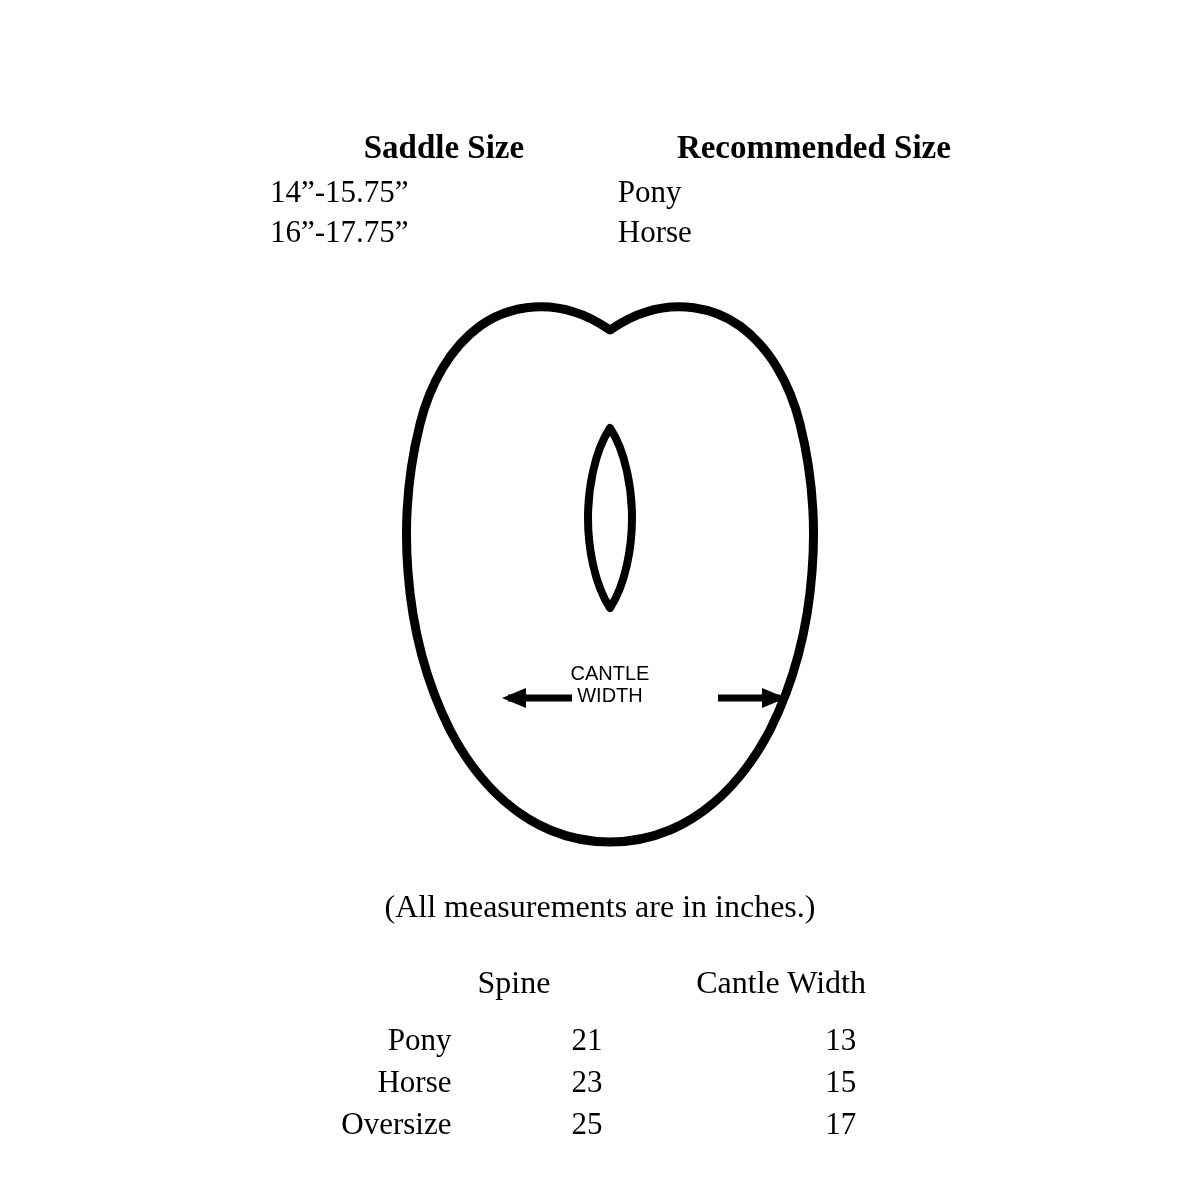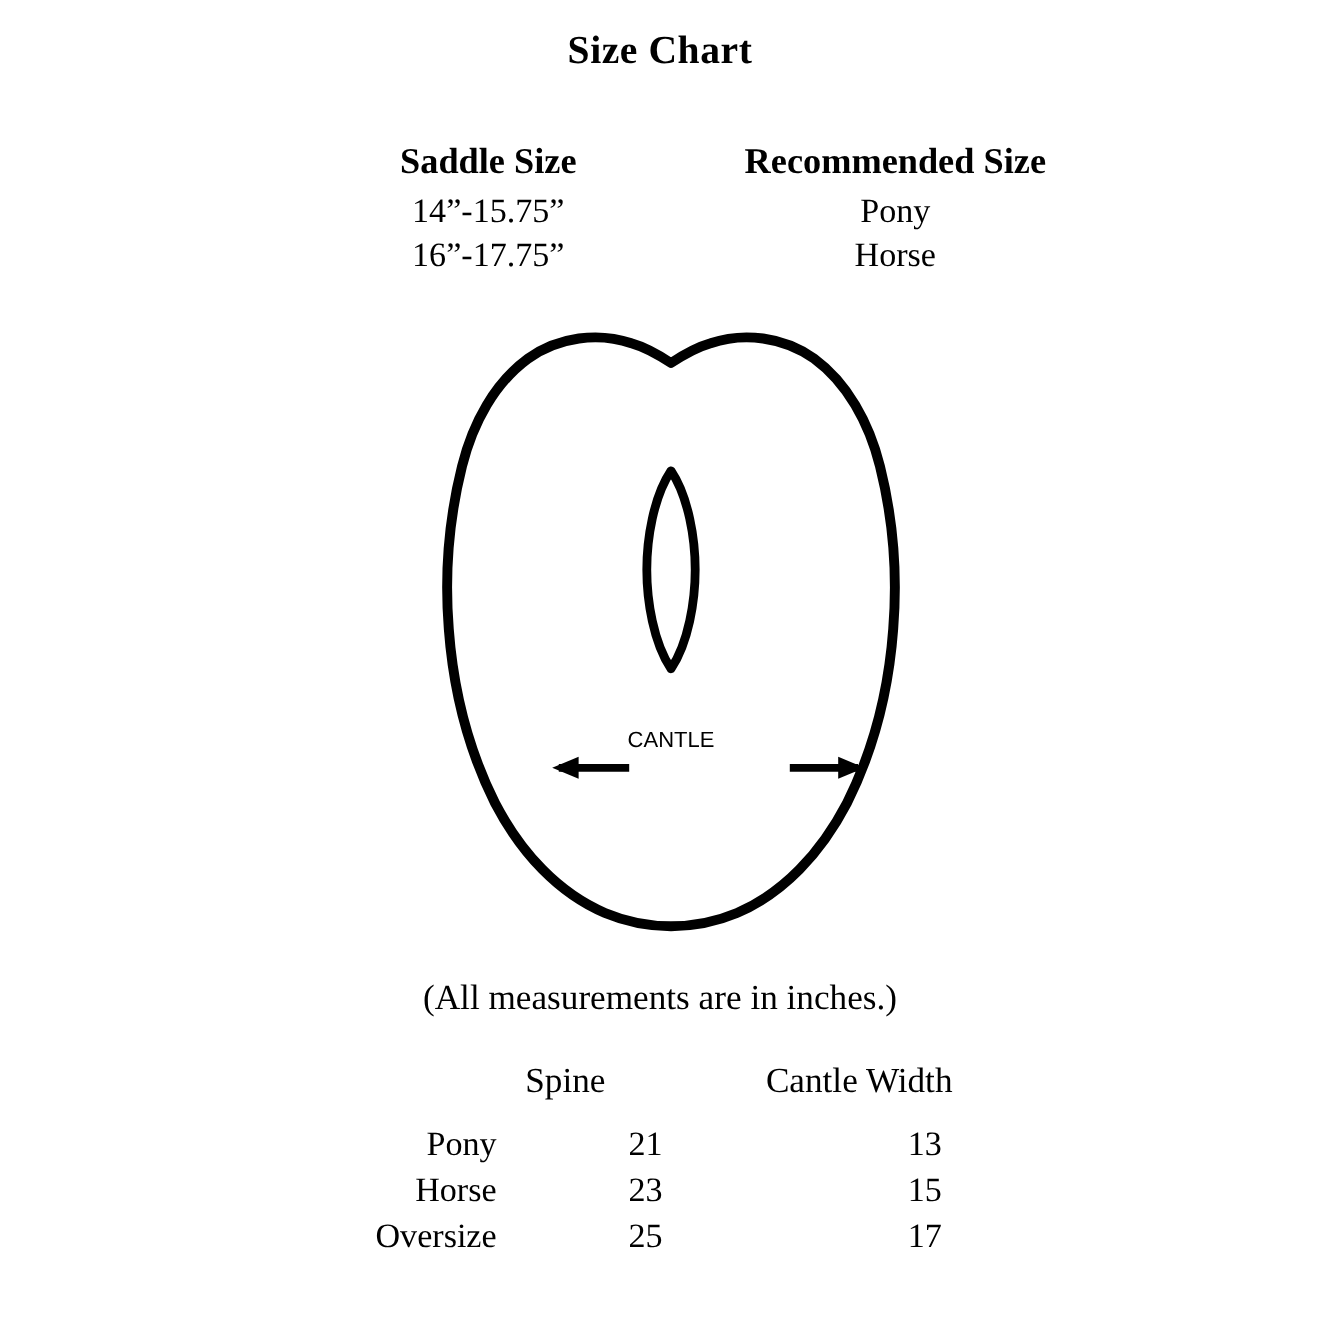--- a/index.html
+++ b/index.html
@@ -44,21 +44,21 @@
     width: 100%;
   }
   .top-table th {
     font-size: 33px;
     font-weight: bold;
     padding: 2px 0 6px 0;
     text-align: center;
   }
   .top-table td {
     font-size: 31px;
-    text-align: center;
+    text-align: left;
     padding: 2px 0;
     font-weight: normal;
   }
   .th-left { width: 47%; }
   .th-right { width: 53%; }
 
   
   .drawing {
     position: absolute;
     top: 300px;
@@ -120,21 +120,20 @@
   }
   .col-spine { width: 25%; }
   .col-cantle { width: 33%; }
   .col-blank { width: 30%; }
 </style>
 </head>
 <body>
 
 <div class="page">
 
-  <div class="title">Size Chart</div>
 
   <div class="top-table">
     <table>
       <thead>
         <tr>
           <th class="th-left">Saddle Size</th>
           <th class="th-right">Recommended Size</th>
         </tr>
       </thead>
       <tbody>
@@ -175,20 +174,21 @@
                C 258 190 264 152 280 128 Z" fill="#ffffff" stroke="#000000" stroke-width="8" stroke-linejoin="round"></path>
 
       <line x1="178" y1="398" x2="242" y2="398" stroke="#000000" stroke-width="7"></line>
       <polygon points="172,398 196,388 196,408" fill="#000000"></polygon>
 
       <line x1="388" y1="398" x2="450" y2="398" stroke="#000000" stroke-width="7"></line>
       <polygon points="456,398 432,388 432,408" fill="#000000"></polygon>
     </svg>
     <div class="cantle-label">
       <div>CANTLE</div>
+      <div>WIDTH</div>
     </div>
   </div>
 
   <div class="note">(All measurements are in inches.)</div>
 
   <div class="bottom-table">
     <table>
       <thead>
         <tr>
           <th class="col-blank"></th>

